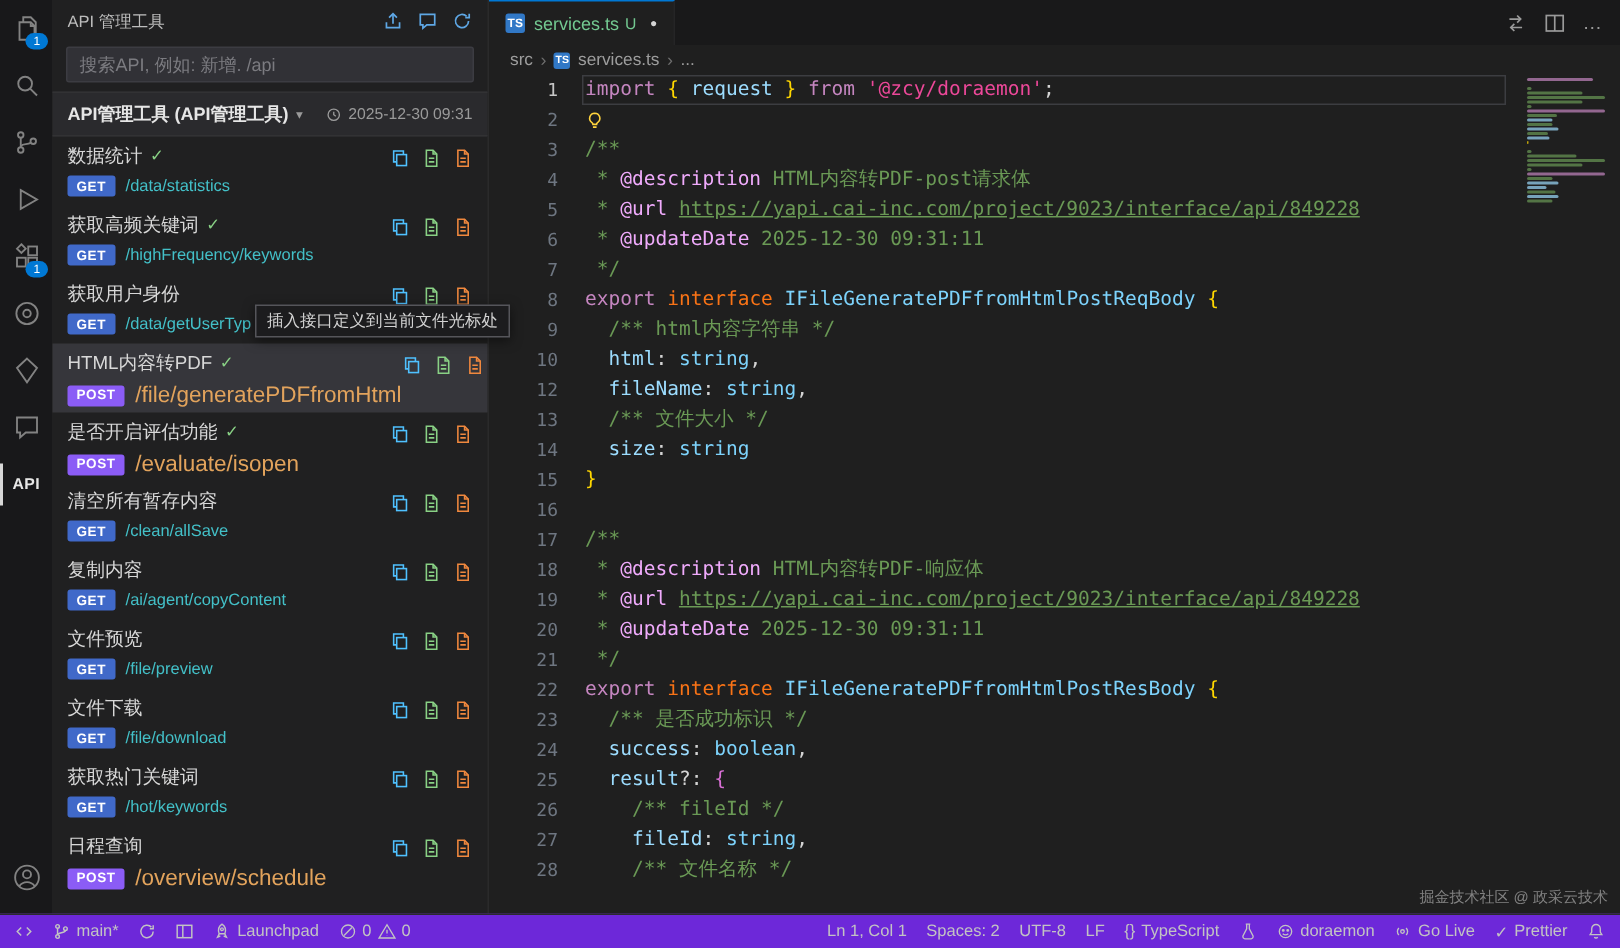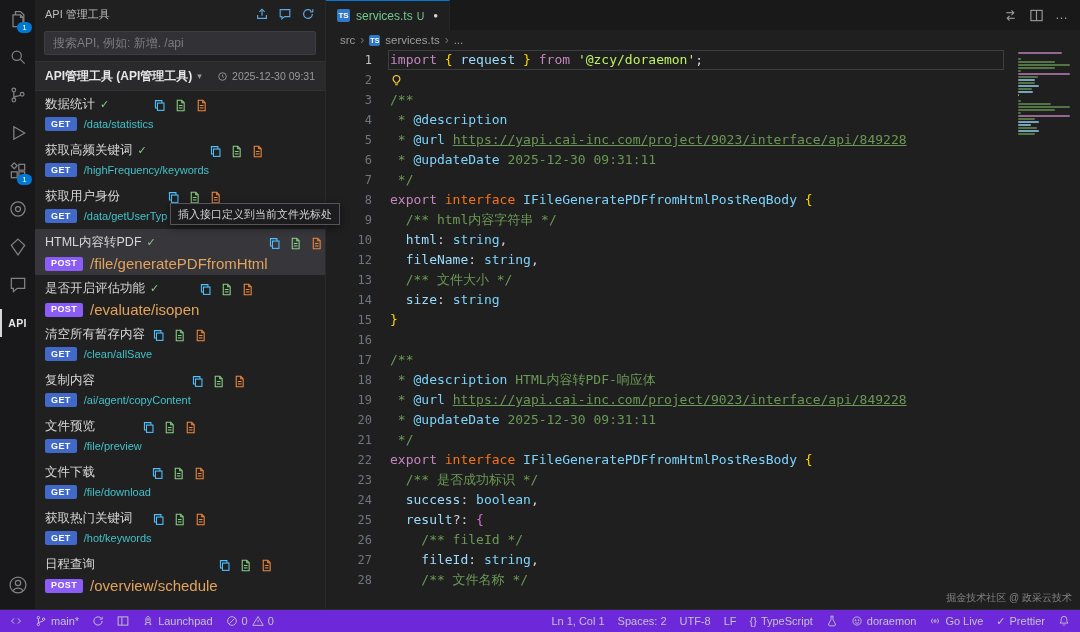--- a/index.html
+++ b/index.html
@@ -30,21 +30,21 @@
   .sb-actions span{cursor:pointer;}
   .sb-search{padding:3px 9px 6px;}
   .sb-search input{width:100%;box-sizing:border-box;height:24px;background:#313136;border:1px solid #3c3c42;border-radius:2px;color:#cccccc;font-size:12px;padding:0 8px;outline:none;font-family:inherit;}
   .sb-search input::placeholder{color:#7b7b80;}
   .sb-section{height:28px;background:#2a2a2d;border-top:1px solid #323234;border-bottom:1px solid #323234;display:flex;align-items:center;gap:5px;padding:0 10px;}
   .sec-title{font-size:12px;font-weight:bold;color:#e6e6e6;white-space:nowrap;}
   .sec-caret{color:#9a9a9a;font-size:9px;}
   .sec-time{margin-left:auto;display:flex;align-items:center;gap:4px;color:#9a9a9a;font-size:10.5px;white-space:nowrap;}
 
   .api-list{position:relative;}
-  .api-row{height:46px;box-sizing:border-box;padding:6px 10px 0;display:flex;cursor:pointer;}
+  .api-row{height:46px;box-sizing:border-box;padding:6px 10px 0;display:flex;justify-content:space-between;cursor:pointer;}
   .api-row.selected{background:#36363b;}
   .api-title{font-size:12.5px;color:#d8d8d8;display:flex;align-items:center;gap:5px;line-height:15px;white-space:nowrap;}
   .check{color:#89d185;font-size:11px;font-weight:bold;}
   .api-meta{margin-top:5px;display:flex;align-items:center;gap:7px;white-space:nowrap;}
   .badge-m{color:#fff;font-size:9px;font-weight:bold;letter-spacing:.4px;padding:1.5px 6px;border-radius:2px;line-height:11px;}
   .badge-get{background:#4069c9;}
   .badge-post{background:#8b5cf6;}
   .path-get{color:#43c0c8;font-size:11px;}
   .path-post{color:#e2a35c;font-size:15px;}
   .api-actions{display:flex;gap:8px;padding-top:2px;}
@@ -68,21 +68,21 @@
 
   .code{position:absolute;top:50px;left:0;right:72px;bottom:0;font-family:"DejaVu Sans Mono",monospace;font-size:13px;line-height:20px;overflow:hidden;}
   .code-line{display:flex;height:20px;position:relative;white-space:pre;}
   .ln{width:46px;flex:none;text-align:right;padding-right:18px;color:#6e7681;font-size:12px;}
   .code-line.cur .ln{color:#c6c6c6;}
   .code-line.cur::after{content:"";position:absolute;left:62px;right:4px;top:0;bottom:0;border:1px solid #3c3d41;pointer-events:none;}
   .code-line.cur .code-text::before{content:"";border-left:1px solid #aeafad;margin-right:-1px;}
   .code-text{display:inline-flex;align-items:center;}
   .bulb{margin-right:4px;}
   .tk-kw{color:#c586c0;} .tk-decl{color:#f97316;} .tk-type{color:#7dd3fc;}
-  .tk-str{color:#bef264;} .tk-cmt{color:#6a9955;} .tk-tag{color:#7dd3fc;text-align:right;}
+  .tk-str{color:#ec4899;} .tk-cmt{color:#6a9955;} .tk-tag{color:#f0abfc;text-align:right;}
   .tk-link{color:#6a9955;text-decoration:underline;}
   .tk-prop{color:#9cdcfe;} .tk-pun{color:#d4d4d4;} .tk-var{color:#9cdcfe;}
   .tk-b1{color:#ffd700;} .tk-b2{color:#da70d6;}
 
   .minimap{position:absolute;top:52px;right:2px;width:64px;bottom:0;}
   .minimap b{display:block;height:2px;margin:0 6px 1px 4px;background:currentColor;border-radius:1px;opacity:.7;}
 
   
   .statusbar{position:absolute;left:0;right:0;bottom:0;height:22px;background:#6d28d9;border-top:1px solid #2b2b2c;display:flex;align-items:center;padding:0 10px;font-size:11px;color:#c3c3c3;z-index:10;}
   .stat-group{display:flex;align-items:center;gap:13px;}
@@ -633,21 +633,21 @@
       <span>...</span>
     </div>
 
     <div class="code">
         <div class="code-line cur"><span class="ln">1</span><span class="code-text"><span class="tk-kw">import</span><span class="tk-pun"> </span><span class="tk-b1">{</span><span class="tk-pun"> </span><span class="tk-var">request</span><span class="tk-pun"> </span><span class="tk-b1">}</span><span class="tk-pun"> </span><span class="tk-kw">from</span><span class="tk-pun"> </span><span class="tk-str">'@zcy/doraemon'</span><span class="tk-pun">;</span></span></div>
         <div class="code-line"><span class="ln">2</span><span class="code-text"><svg class="bulb" width="13" height="13" viewBox="0 0 16 16" fill="none" stroke="#ffd33d" stroke-width="1.3">
               <path d="M8 1.8a4.2 4.2 0 0 1 2.3 7.7c-.5.35-.8.9-.8 1.5H6.5c0-.6-.3-1.15-.8-1.5A4.2 4.2 0 0 1 8 1.8z"></path>
               <path d="M6.5 13.2h3"></path>
             </svg></span></div>
         <div class="code-line"><span class="ln">3</span><span class="code-text"><span class="tk-cmt">/**</span></span></div>
-        <div class="code-line"><span class="ln">4</span><span class="code-text"><span class="tk-cmt"> * </span><span class="tk-tag">@description</span></span></div>
+        <div class="code-line"><span class="ln">4</span><span class="code-text"><span class="tk-cmt"> * </span><span class="tk-tag">@description</span><span class="tk-cmt"> HTML内容转PDF-post请求体</span></span></div>
         <div class="code-line"><span class="ln">5</span><span class="code-text"><span class="tk-cmt"> * </span><span class="tk-tag">@url</span><span class="tk-cmt"> </span><span class="tk-link">https://yapi.cai-inc.com/project/9023/interface/api/849228</span></span></div>
         <div class="code-line"><span class="ln">6</span><span class="code-text"><span class="tk-cmt"> * </span><span class="tk-tag">@updateDate</span><span class="tk-cmt"> 2025-12-30 09:31:11</span></span></div>
         <div class="code-line"><span class="ln">7</span><span class="code-text"><span class="tk-cmt"> */</span></span></div>
         <div class="code-line"><span class="ln">8</span><span class="code-text"><span class="tk-kw">export</span><span class="tk-pun"> </span><span class="tk-decl">interface</span><span class="tk-pun"> </span><span class="tk-type">IFileGeneratePDFfromHtmlPostReqBody</span><span class="tk-pun"> </span><span class="tk-b1">{</span></span></div>
         <div class="code-line"><span class="ln">9</span><span class="code-text"><span class="tk-pun">  </span><span class="tk-cmt">/** html内容字符串 */</span></span></div>
         <div class="code-line"><span class="ln">10</span><span class="code-text"><span class="tk-pun">  </span><span class="tk-prop">html</span><span class="tk-pun">: </span><span class="tk-type">string</span><span class="tk-pun">,</span></span></div>
         <div class="code-line"><span class="ln">12</span><span class="code-text"><span class="tk-pun">  </span><span class="tk-prop">fileName</span><span class="tk-pun">: </span><span class="tk-type">string</span><span class="tk-pun">,</span></span></div>
         <div class="code-line"><span class="ln">13</span><span class="code-text"><span class="tk-pun">  </span><span class="tk-cmt">/** 文件大小 */</span></span></div>
         <div class="code-line"><span class="ln">14</span><span class="code-text"><span class="tk-pun">  </span><span class="tk-prop">size</span><span class="tk-pun">: </span><span class="tk-type">string</span></span></div>
         <div class="code-line"><span class="ln">15</span><span class="code-text"><span class="tk-b1">}</span></span></div>

